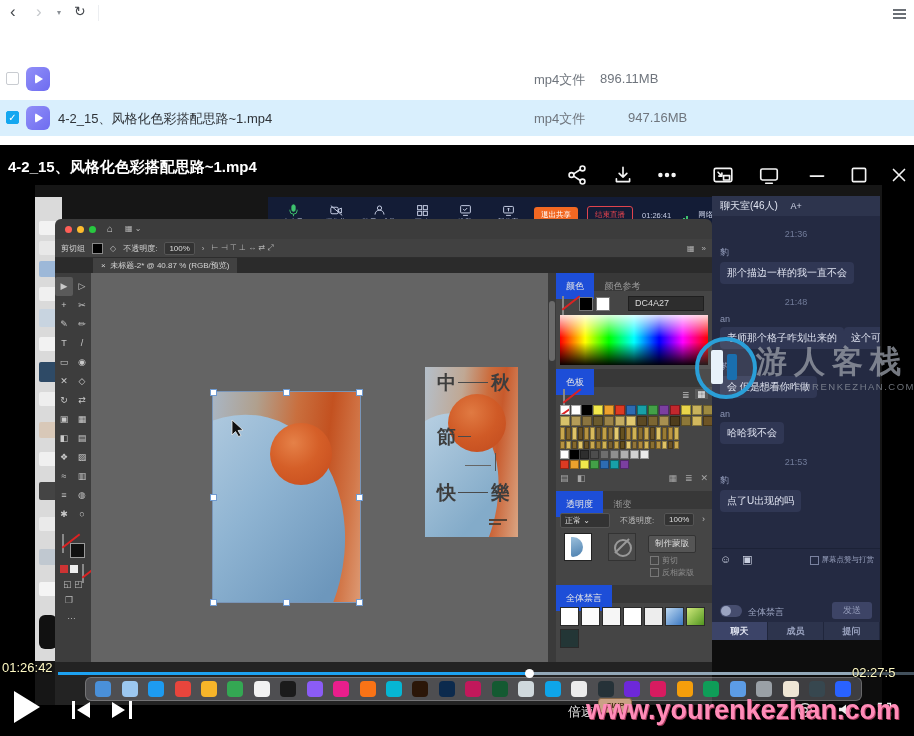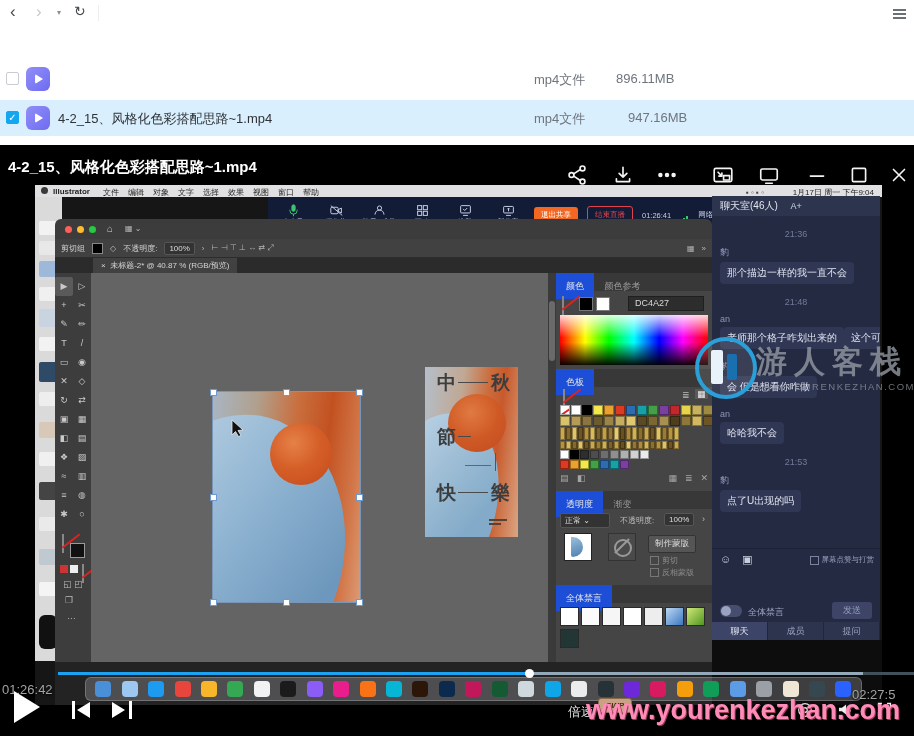--- a/index.html
+++ b/index.html
@@ -81,34 +81,34 @@
   #chat-msgs{position:absolute;left:0;top:20px;width:168px;height:332px;padding:6px 8px;box-sizing:border-box;overflow:hidden;}
   .c-time{text-align:center;color:#717b99;font-size:9px;margin:7px 0;}
   .c-user{color:#8d96b5;font-size:9px;margin:5px 0 3px;}
   .c-bubble{display:inline-block;background:#303754;color:#dfe3f0;font-size:10px;padding:4px 7px;border-radius:4px;margin-bottom:6px;max-width:142px;white-space:normal;}
   #chat-like{position:absolute;left:0;top:352px;width:168px;height:22px;border-top:1px solid #1c2237;}
   #chat-input{position:absolute;left:0;top:374px;width:168px;height:28px;background:transparent;border:none;outline:none;color:#cfd4e6;font-size:9px;padding:4px 8px;box-sizing:border-box;}
   #chat-input::placeholder{color:#687090;}
   #chat-ctrl{position:absolute;left:0;top:404px;width:168px;height:22px;}
   .toggle{position:absolute;left:8px;top:5px;width:22px;height:12px;background:#464d6e;border-radius:6px;}
   .toggle i{position:absolute;left:1px;top:1px;width:10px;height:10px;border-radius:50%;background:#9aa3c0;}
-  #chat-tabs{position:absolute;left:0;top:426px;width:168px;height:18px;background:#2d344d;display:flex;}
+  #chat-tabs{position:absolute;left:0;top:426px;width:168px;height:18px;background:#2d344d;display:flex;font-weight:bold;}
   .ctab{flex:1;text-align:center;line-height:18px;font-size:9px;color:#9aa3c0;border-right:1px solid #20263c;}
   .ctab.act{background:#3c4468;color:#e2e6f2;}
   
   #underwin{left:20px;top:477px;width:657px;height:43px;background:#232323;}
   #underchat{left:677px;top:455px;width:170px;height:65px;background:#0d0d0d;}
   #dock{left:50px;top:492px;width:777px;height:24px;background:rgba(190,190,200,.28);border:1px solid rgba(255,255,255,.22);border-radius:6px;display:flex;align-items:center;justify-content:space-around;padding:0 4px;box-sizing:border-box;}
   .dock-ico{width:16px;height:16px;border-radius:4px;display:inline-block;}
   
   #prog-track{left:58px;top:527px;width:856px;height:3px;background:#42505c;}
   #prog-buf{position:absolute;left:0;top:0;height:3px;background:#93a8b8;}
   #prog-fill{position:absolute;left:0;top:0;height:3px;background:#1da2f2;}
   #prog-knob{position:absolute;top:-3px;width:9px;height:9px;border-radius:50%;background:#fff;}
-  .timetxt{color:#a3a3a3;font-size:13px;text-shadow:0 1px 2px #000;margin-top:22px;}
+  .timetxt{color:#fef9c3;font-size:13px;text-shadow:0 1px 2px #000;}
   #btn-play{left:14px;top:546px;width:0;height:0;border-left:26px solid #fff;border-top:16px solid transparent;border-bottom:16px solid transparent;}
   .skip{top:556px;width:24px;height:18px;}
   .skip .bar{position:absolute;top:0;width:3px;height:18px;background:#fff;}
   .skip .tri{position:absolute;top:1px;width:0;height:0;border-top:8px solid transparent;border-bottom:8px solid transparent;}
   .ctl-lbl{color:#e8e8e8;font-size:13px;text-shadow:0 1px 2px #000;}
   #swp{left:598px;top:553px;width:32px;height:13px;background:#c9a184;border:1px solid #8a6a4a;border-radius:3px;color:#4a2f18;font-size:8px;font-weight:bold;font-style:italic;text-align:center;line-height:13px;}
   #wm-pink{left:586px;top:550px;color:#ff8cb8;font-size:27px;font-weight:bold;text-shadow:1px 1px 0 #a23a5a;}
   
   #wm-logo{left:695px;top:192px;width:54px;height:54px;border:4px solid #2a9fd8;border-radius:50%;background:rgba(255,255,255,.1);}
   #wm-logo i{position:absolute;left:12px;top:9px;width:12px;height:34px;background:#e8f2fa;border-radius:2px;}
@@ -129,21 +129,21 @@
       <span></span>
       <span></span>
       <span></span>
     </div>
 
 
   <div class="abs" style="left:0;top:58px;width:914px;height:42px;">
     <span class="abs cbx" style="left:6px;top:14px;"></span>
     <span class="abs fileico" style="left:26px;top:9px;"></span>
     <span class="abs fm-dim" style="left:534px;top:13px;">mp4文件</span>
-    <span class="abs fm-dim" style="left:616px;top:13px;">896.11MB</span>
+    <span class="abs fm-dim" style="left:600px;top:13px;">896.11MB</span>
   </div>
 
   <div class="abs row-sel" style="left:0;top:100px;width:914px;height:36px;">
     <span class="abs cbx on" style="left:6px;top:11px;">✓</span>
     <span class="abs fileico" style="left:26px;top:6px;"></span>
     <span class="abs fm-txt" style="left:58px;top:10px;">4-2_15、风格化色彩搭配思路~1.mp4</span>
     <span class="abs fm-dim" style="left:534px;top:10px;">mp4文件</span>
     <span class="abs fm-dim" style="left:628px;top:10px;">947.16MB</span>
   </div>
 </div>
@@ -181,27 +181,20 @@
       </svg></span>
   <span class="abs tico" style="left:848px;"><svg viewBox="0 0 20 20" width="22" height="22">
         <rect x="4" y="4" width="12" height="12" rx="1"></rect>
       </svg></span>
   <span class="abs tico" style="left:888px;"><svg viewBox="0 0 20 20" width="22" height="22">
         <path d="M5 5l10 10M15 5L5 15"></path>
       </svg></span>
 
   <div id="frame" class="abs">
 
-    <div id="menubar" class="abs">
-      <span class="abs" style="left:6px;top:2px;width:7px;height:7px;border-radius:50%;background:#3a3a3a;"></span>
-      <b class="abs" style="left:18px;top:2px;">Illustrator</b>
-      <span id="mac-menus" class="abs" style="left:68px;top:2px;"><span class="mmenu">文件</span><span class="mmenu">编辑</span><span class="mmenu">对象</span><span class="mmenu">文字</span><span class="mmenu">选择</span><span class="mmenu">效果</span><span class="mmenu">视图</span><span class="mmenu">窗口</span><span class="mmenu">帮助</span></span>
-      <span class="abs" style="right:118px;top:3px;color:#444;">▪ ◦ ▪ ◦</span>
-      <span class="abs" style="right:8px;top:2px;">1月17日 周一 下午9:04</span>
-    </div>
 
     <div id="left-strip" class="abs">
         <span class="ls-thumb" style="top: 24px; height: 14px; background: rgb(242, 242, 242);"></span>
         <span class="ls-thumb" style="top: 44px; height: 14px; background: rgb(232, 232, 232);"></span>
         <span class="ls-thumb" style="top: 64px; height: 16px; background: rgb(157, 184, 216);"></span>
         <span class="ls-thumb" style="top: 90px; height: 14px; background: rgb(240, 240, 240);"></span>
         <span class="ls-thumb" style="top: 112px; height: 18px; background: rgb(200, 212, 224);"></span>
         <span class="ls-thumb" style="top: 140px; height: 14px; background: rgb(242, 242, 242);"></span>
         <span class="ls-thumb" style="top: 165px; height: 20px; background: rgb(46, 74, 102);"></span>
         <span class="ls-thumb" style="top: 195px; height: 14px; background: rgb(238, 238, 238);"></span>

